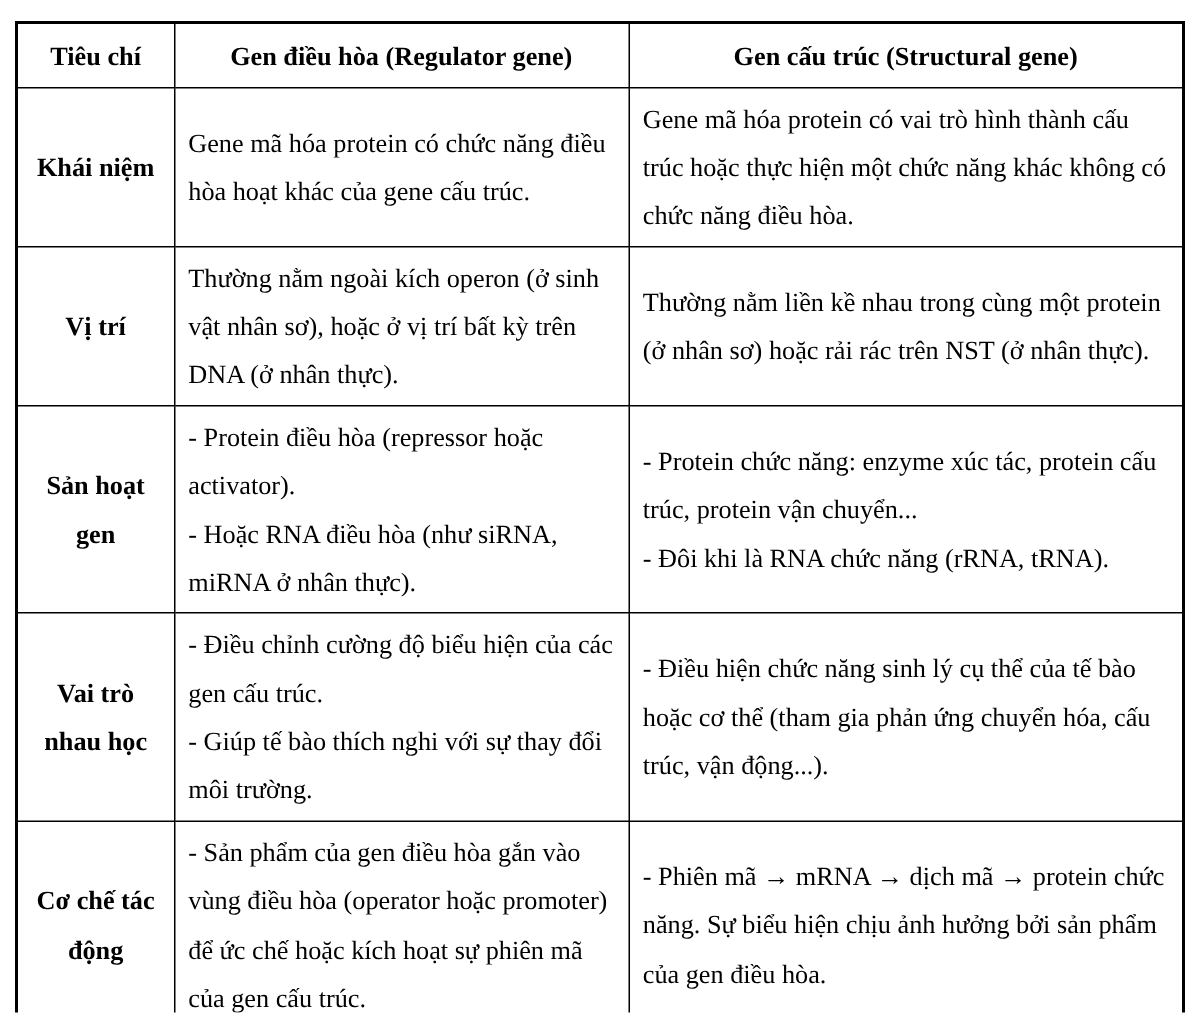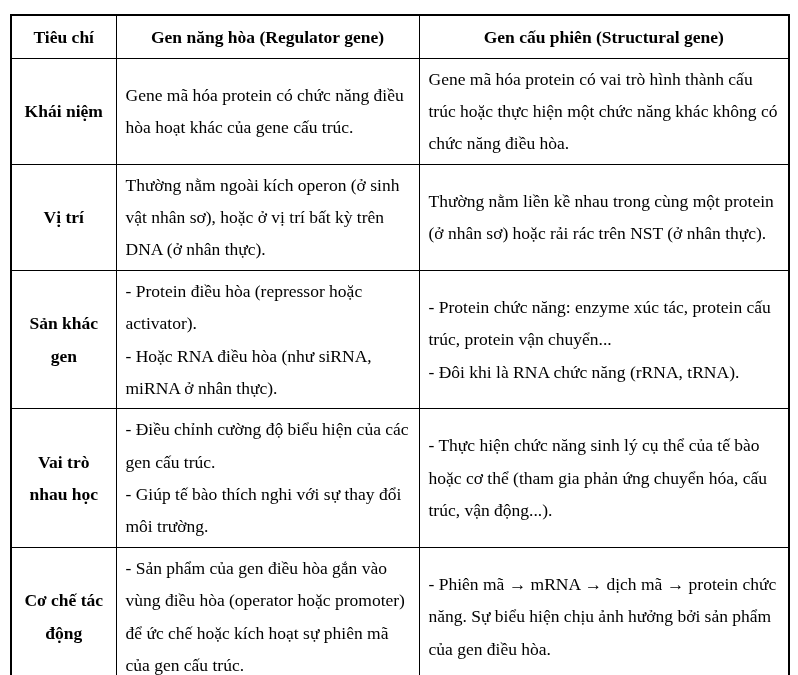--- a/index.html
+++ b/index.html
@@ -63,49 +63,49 @@
 <div class="page">
   <table class="compare">
     <colgroup>
       <col class="c-criteria">
       <col class="c-regulator">
       <col class="c-structural">
     </colgroup>
     <thead>
       <tr>
         <th>Tiêu chí</th>
-        <th>Gen năng hòa (Regulator gene)</th>
-        <th>Gen cấu phiên (Structural gene)</th>
+        <th>Gen điều hòa (Regulator gene)</th>
+        <th>Gen cấu trúc (Structural gene)</th>
       </tr>
     </thead>
     <tbody>
       <tr class="r-khainiem">
         <th class="rowlabel">Khái niệm</th>
         <td class="cell">Gene mã hóa protein có chức năng điều hòa hoạt khác của gene cấu trúc.</td>
         <td class="cell">Gene mã hóa protein có vai trò hình thành cấu trúc hoặc thực hiện một chức năng khác không có chức năng điều hòa.</td>
       </tr>
       <tr class="r-vitri">
         <th class="rowlabel">Vị trí</th>
         <td class="cell">Thường nằm ngoài kích operon (ở sinh vật nhân sơ), hoặc ở vị trí bất kỳ trên DNA (ở nhân thực).</td>
         <td class="cell">Thường nằm liền kề nhau trong cùng một protein (ở nhân sơ) hoặc rải rác trên NST (ở nhân thực).</td>
       </tr>
       <tr class="r-sanpham">
-        <th class="rowlabel">Sản khác
+        <th class="rowlabel">Sản hoạt
 gen</th>
         <td class="cell">- Protein điều hòa (repressor hoặc activator).
 - Hoặc RNA điều hòa (như siRNA, miRNA ở nhân thực).</td>
         <td class="cell">- Protein chức năng: enzyme xúc tác, protein cấu trúc, protein vận chuyển...
 - Đôi khi là RNA chức năng (rRNA, tRNA).</td>
       </tr>
       <tr class="r-vaitro">
         <th class="rowlabel">Vai trò
 nhau học</th>
         <td class="cell">- Điều chỉnh cường độ biểu hiện của các gen cấu trúc.
 - Giúp tế bào thích nghi với sự thay đổi môi trường.</td>
-        <td class="cell">- Thực hiện chức năng sinh lý cụ thể của tế bào hoặc cơ thể (tham gia phản ứng chuyển hóa, cấu trúc, vận động...).</td>
+        <td class="cell">- Điều hiện chức năng sinh lý cụ thể của tế bào hoặc cơ thể (tham gia phản ứng chuyển hóa, cấu trúc, vận động...).</td>
       </tr>
       <tr class="r-coche">
         <th class="rowlabel">Cơ chế tác
 động</th>
         <td class="cell">- Sản phẩm của gen điều hòa gắn vào vùng điều hòa (operator hoặc promoter) để ức chế hoặc kích hoạt sự phiên mã của gen cấu trúc.</td>
         <td class="cell">- Phiên mã → mRNA → dịch mã → protein chức năng. Sự biểu hiện chịu ảnh hưởng bởi sản phẩm của gen điều hòa.</td>
       </tr>
     </tbody>
   </table>
 </div>

